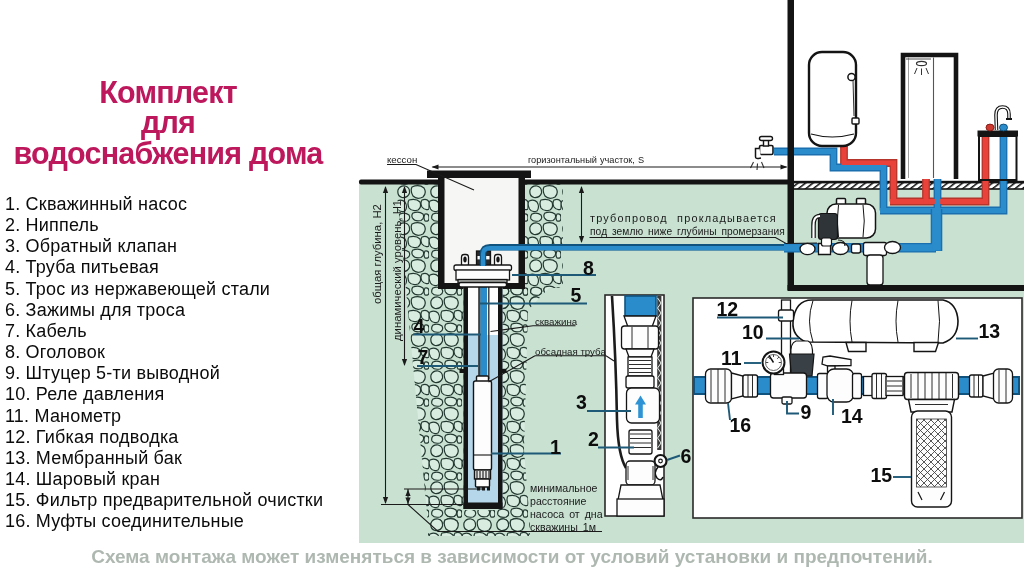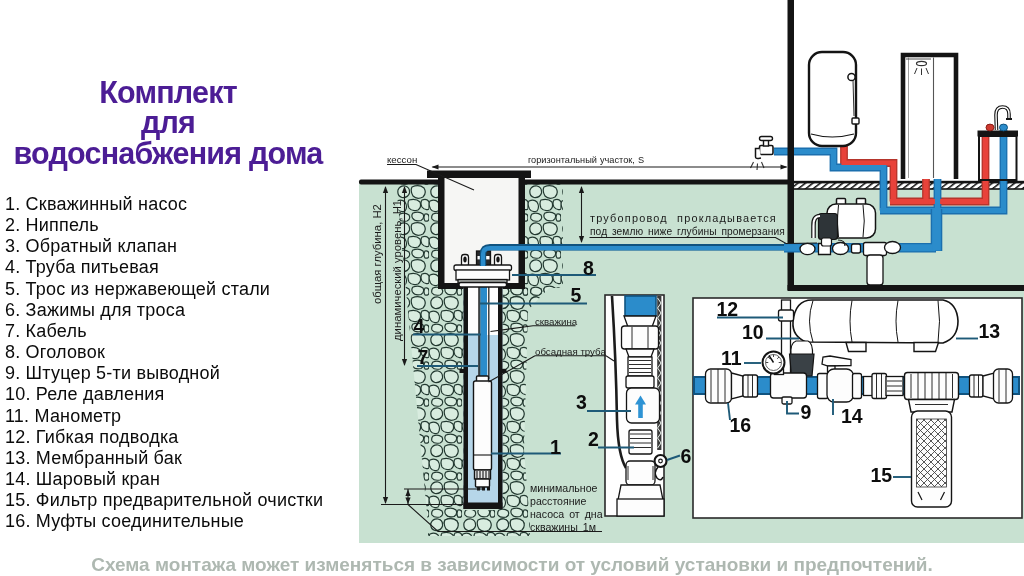--- a/index.html
+++ b/index.html
@@ -1,23 +1,23 @@
 <!DOCTYPE html>
 <html><head>
 <meta charset="utf-8">
 <style>
 html,body{margin:0;padding:0;}
 body{width:1024px;height:576px;background:#fff;overflow:hidden;position:relative;
   font-family:"Liberation Sans",sans-serif;}
 #title{position:absolute;left:0;top:77px;width:336px;text-align:center;
-  font-weight:bold;font-size:30.5px;line-height:30.3px;color:#4c1d95;letter-spacing:-0.8px;}
+  font-weight:bold;font-size:30.5px;line-height:30.3px;color:#be185d;letter-spacing:-0.8px;}
 #list{position:absolute;left:5px;top:194px;font-weight:normal;font-size:18px;letter-spacing:0.2px;
   line-height:21.15px;color:#0b0b0b;white-space:nowrap;}
 #cap{position:absolute;left:0;top:546px;width:1024px;text-align:center;
-  font-weight:bold;font-size:19px;color:#aeb8b1;margin-top:8px;}
+  font-weight:bold;font-size:19px;color:#aeb8b1;}
 svg{position:absolute;left:0;top:0;}
 </style>
 </head>
 <body>
 <div id="title">Комплект<br>для<br>водоснабжения дома</div>
 <div id="list">1. Скважинный насос<br>2. Ниппель<br>3. Обратный клапан<br>4. Труба питьевая<br>5. Трос из нержавеющей стали<br>6. Зажимы для троса<br>7. Кабель<br>8. Оголовок<br>9. Штуцер 5-ти выводной<br>10. Реле давления<br>11. Манометр<br>12. Гибкая подводка<br>13. Мембранный бак<br>14. Шаровый кран<br>15. Фильтр предварительной очистки<br>16. Муфты соединительные</div>
 <div id="cap">Схема монтажа может изменяться в зависимости от условий установки и предпочтений.</div>
 <svg width="1024" height="576" viewBox="0 0 1024 576">
 <defs>
 <pattern id="st" width="33" height="37" patternUnits="userSpaceOnUse">

